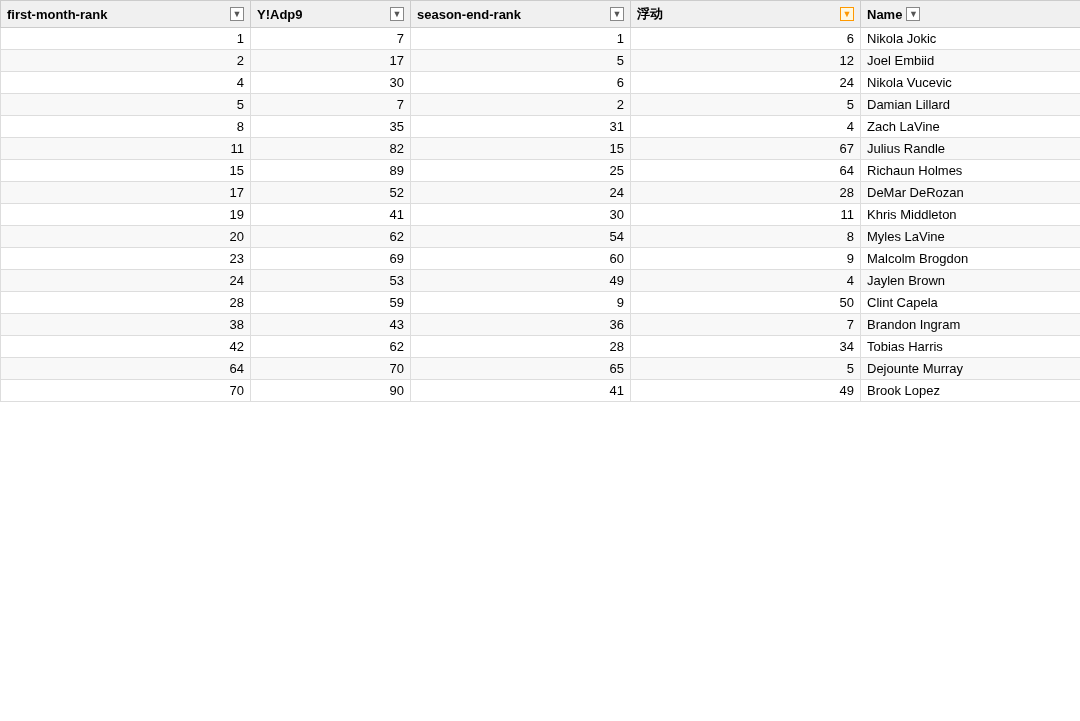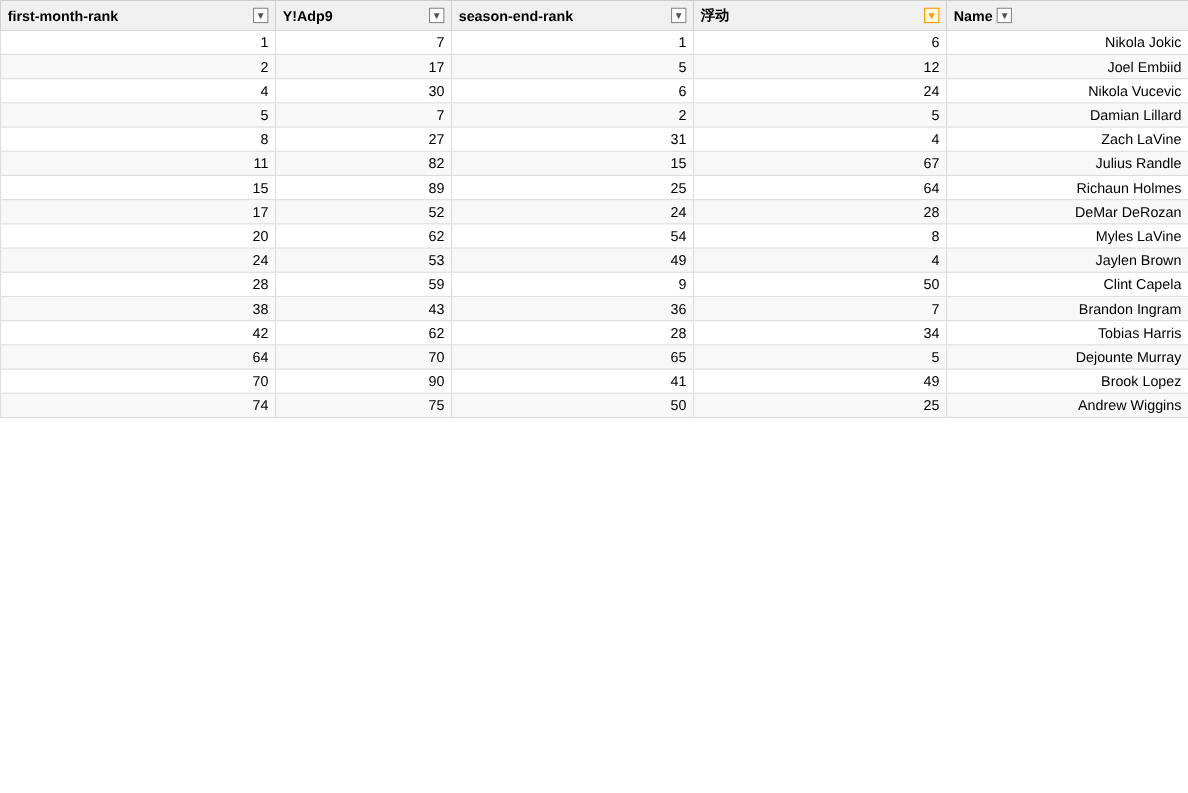--- a/index.html
+++ b/index.html
@@ -90,21 +90,21 @@
       background: #ffffff;
     }
 
     tbody td {
       border-right: 1px solid #ddd;
       padding: 3px 6px;
       text-align: right;
     }
 
     tbody td.name-col {
-      text-align: right;
+      text-align: left;
     }
 
     tbody td:first-child {
       border-left: 1px solid #ddd;
     }
 
     thead th:last-child .header-content {
       justify-content: flex-start;
     }
   </style>
@@ -178,21 +178,21 @@
         </tr>
         <tr>
           <td>5</td>
           <td>7</td>
           <td>2</td>
           <td>5</td>
           <td class="name-col">Damian Lillard</td>
         </tr>
         <tr>
           <td>8</td>
-          <td>27</td>
+          <td>35</td>
           <td>31</td>
           <td>4</td>
           <td class="name-col">Zach LaVine</td>
         </tr>
         <tr>
           <td>11</td>
           <td>82</td>
           <td>15</td>
           <td>67</td>
           <td class="name-col">Julius Randle</td>
@@ -205,27 +205,41 @@
           <td class="name-col">Richaun Holmes</td>
         </tr>
         <tr>
           <td>17</td>
           <td>52</td>
           <td>24</td>
           <td>28</td>
           <td class="name-col">DeMar DeRozan</td>
         </tr>
         <tr>
+          <td>19</td>
+          <td>41</td>
+          <td>30</td>
+          <td>11</td>
+          <td class="name-col">Khris Middleton</td>
+        </tr>
+        <tr>
           <td>20</td>
           <td>62</td>
           <td>54</td>
           <td>8</td>
           <td class="name-col">Myles LaVine</td>
         </tr>
         <tr>
+          <td>23</td>
+          <td>69</td>
+          <td>60</td>
+          <td>9</td>
+          <td class="name-col">Malcolm Brogdon</td>
+        </tr>
+        <tr>
           <td>24</td>
           <td>53</td>
           <td>49</td>
           <td>4</td>
           <td class="name-col">Jaylen Brown</td>
         </tr>
         <tr>
           <td>28</td>
           <td>59</td>
           <td>9</td>
@@ -253,22 +267,15 @@
           <td>5</td>
           <td class="name-col">Dejounte Murray</td>
         </tr>
         <tr>
           <td>70</td>
           <td>90</td>
           <td>41</td>
           <td>49</td>
           <td class="name-col">Brook Lopez</td>
         </tr>
-        <tr>
-          <td>74</td>
-          <td>75</td>
-          <td>50</td>
-          <td>25</td>
-          <td class="name-col">Andrew Wiggins</td>
-        </tr>
       </tbody>
   </table>
 </div>
 
 </body></html>

